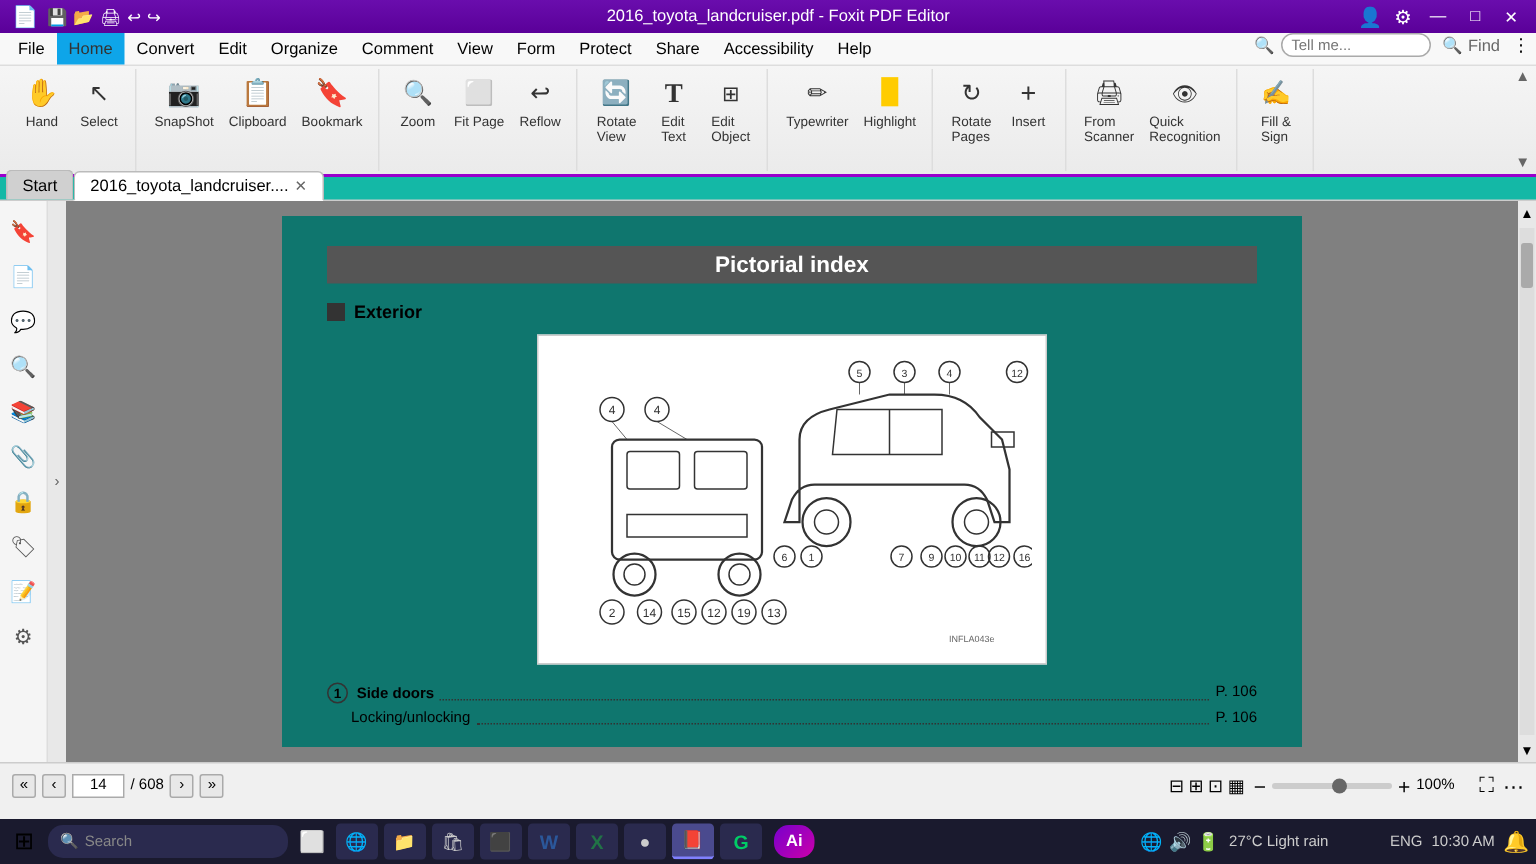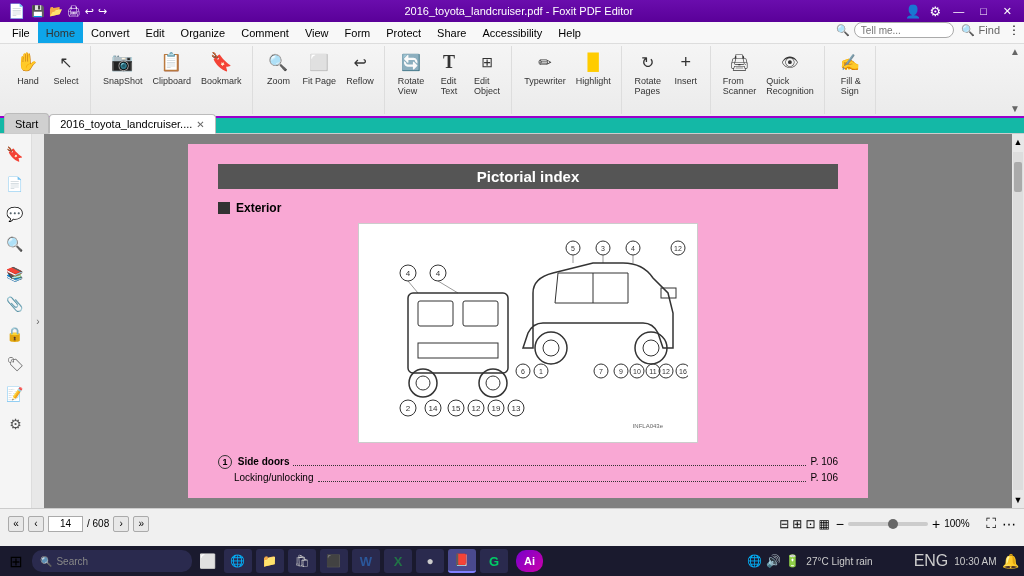--- a/index.html
+++ b/index.html
@@ -148,21 +148,21 @@
       flex: 1;
       background: #808080;
       overflow: hidden;
       position: relative;
       display: flex;
       justify-content: center;
       padding: 10px;
     }
 
     #pdf-page {
-      background: #f9a8d4;
+      background: #0f766e;
       width: 680px;
       padding: 20px 30px;
       font-family: Arial, sans-serif;
       font-size: 11px;
       overflow: hidden;
     }
 
     #pdf-page h2 {
       text-align: center;
       font-size: 15px;
@@ -685,17 +685,17 @@
     <span style="color:white;font-size:11px;font-weight:bold;">Ai</span>
   </div>
 
   <div class="taskbar-right">
     <div class="sys-tray">
       <span class="tray-icon">🌐</span>
       <span class="tray-icon">🔊</span>
       <span class="tray-icon">🔋</span>
     </div>
     <span style="font-size:10px;color:#ccc;white-space:nowrap;">27°C Light rain</span>
-    <span style="font-size:16px;color:#ccc;padding-left:35px;">ENG</span>
+    <span style="font-size:10px;color:#ccc;padding-left:35px;">ENG</span>
     <span style="font-size:10px;color:#ccc;">10:30 AM</span>
     <span class="tray-icon" style="font-size:14px;">🔔</span>
   </div>
 </div>
 
 </body></html>

